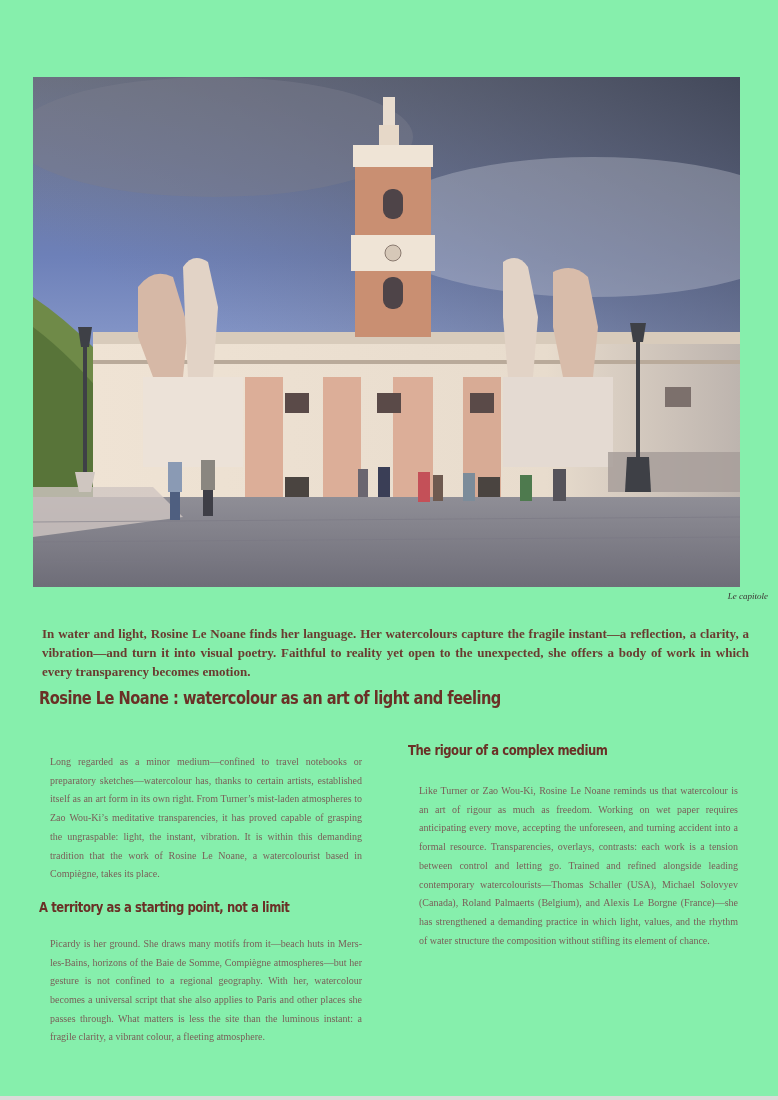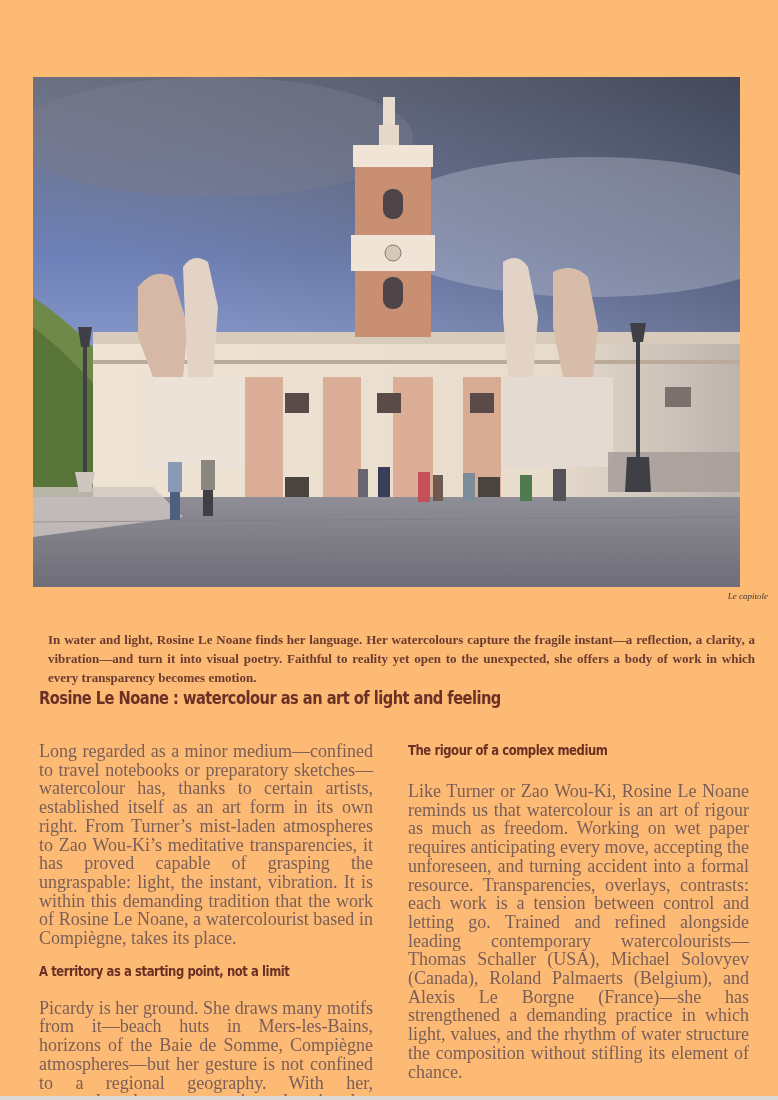--- a/index.html
+++ b/index.html
@@ -1,20 +1,20 @@
 <!DOCTYPE html>
 <html><head>
 <meta charset="utf-8">
 <style>
   html, body { margin: 0; padding: 0; }
   body {
     width: 778px; height: 1100px; background: #ffffff; position: relative; overflow: hidden;
     font-family: "Liberation Serif", "DejaVu Serif", serif;
   }
-  .page { position: absolute; left: 0; top: 0; width: 778px; height: 1100px; background: #fdba74; }
+  .page { position: absolute; left: 0; top: 0; width: 778px; height: 1100px; background: #86efac; }
   .painting {
     position: absolute; left: 33px; top: 77px; width: 707px; height: 510px; overflow: hidden;
     background: #8c93ad;
   }
   .painting svg { display: block; width: 100%; height: 100%; }
   .caption {
     position: absolute; right: 10px; top: 591px; font-size: 9px; font-style: italic; color: #3c3432;
   }
   .intro {
     position: absolute; left: 39px; top: 621px; width: 707px;
@@ -22,21 +22,21 @@
   }
   .main-title {
     position: absolute; left: 39px; top: 688px; font-family: "DejaVu Sans", sans-serif;
     font-size: 17px; font-weight: bold; color: #6a3026; letter-spacing: -0.6px;
     transform: scaleX(0.86); transform-origin: left center; white-space: nowrap;
   }
   .col { position: absolute; top: 742px; width: 334px; }
   .col-left { left: 39px; }
   .col-right { left: 408px; width: 341px; top: 742px; }
   .para {
-    font-size: 18px; line-height: 18.7px; color: #7a5e58; text-align: justify; margin: 0;
+    font-size: 10px; line-height: 18.7px; color: #7a5e58; text-align: justify; margin: 11px;
     hyphens: auto;
   }
   .subhead {
     font-family: "DejaVu Sans", sans-serif; font-weight: bold; font-size: 13.5px; color: #6a3026;
     letter-spacing: -0.5px; transform: scaleX(0.86); transform-origin: left center; white-space: nowrap;
     margin: 0;
   }
   .col-left .subhead { margin-top: 15px; margin-bottom: 20px; }
   .col-right .subhead { margin-bottom: 24px; }
   .bottom-bar {
@@ -154,21 +154,21 @@
         <rect x="400" y="398" width="10" height="26" fill="#6e5a50"></rect>
         <rect x="430" y="396" width="12" height="28" fill="#7c8c9a"></rect>
         <rect x="487" y="398" width="12" height="26" fill="#4e7a4e"></rect>
         <rect x="520" y="392" width="13" height="32" fill="#55535a"></rect>
       </g>
     </svg>
   </div>
 
   <div class="caption">Le capitole</div>
 
-  <p class="intro" style="margin:9px;">In water and light, Rosine Le Noane finds her language. Her watercolours capture the fragile instant—a reflection, a clarity, a vibration—and turn it into visual poetry. Faithful to reality yet open to the unexpected, she offers a body of work in which every transparency becomes emotion.</p>
+  <p class="intro" style="margin:3px;">In water and light, Rosine Le Noane finds her language. Her watercolours capture the fragile instant—a reflection, a clarity, a vibration—and turn it into visual poetry. Faithful to reality yet open to the unexpected, she offers a body of work in which every transparency becomes emotion.</p>
 
   <h1 class="main-title" style="margin:0;">Rosine Le Noane : watercolour as an art of light and feeling</h1>
 
   <div class="col col-left">
     <p class="para">Long regarded as a minor medium—confined to travel note­books or preparatory sketches—watercolour has, thanks to certain artists, established itself as an art form in its own right. From Turner’s mist-laden atmospheres to Zao Wou-Ki’s meditative transparencies, it has proved capable of grasping the ungraspable: light, the instant, vibration. It is within this demanding tradition that the work of Rosine Le Noane, a watercolourist based in Compiègne, takes its place.</p>
     <h2 class="subhead">A territory as a starting point, not a limit</h2>
     <p class="para">Picardy is her ground. She draws many motifs from it—beach huts in Mers-les-Bains, horizons of the Baie de Somme, Com­piègne atmospheres—but her gesture is not confined to a re­gional geography. With her, watercolour becomes a universal script that she also applies to Paris and other places she passes through. What matters is less the site than the luminous ins­tant: a fragile clarity, a vibrant colour, a fleeting atmosphere.</p>
   </div>
 
   <div class="col col-right">

